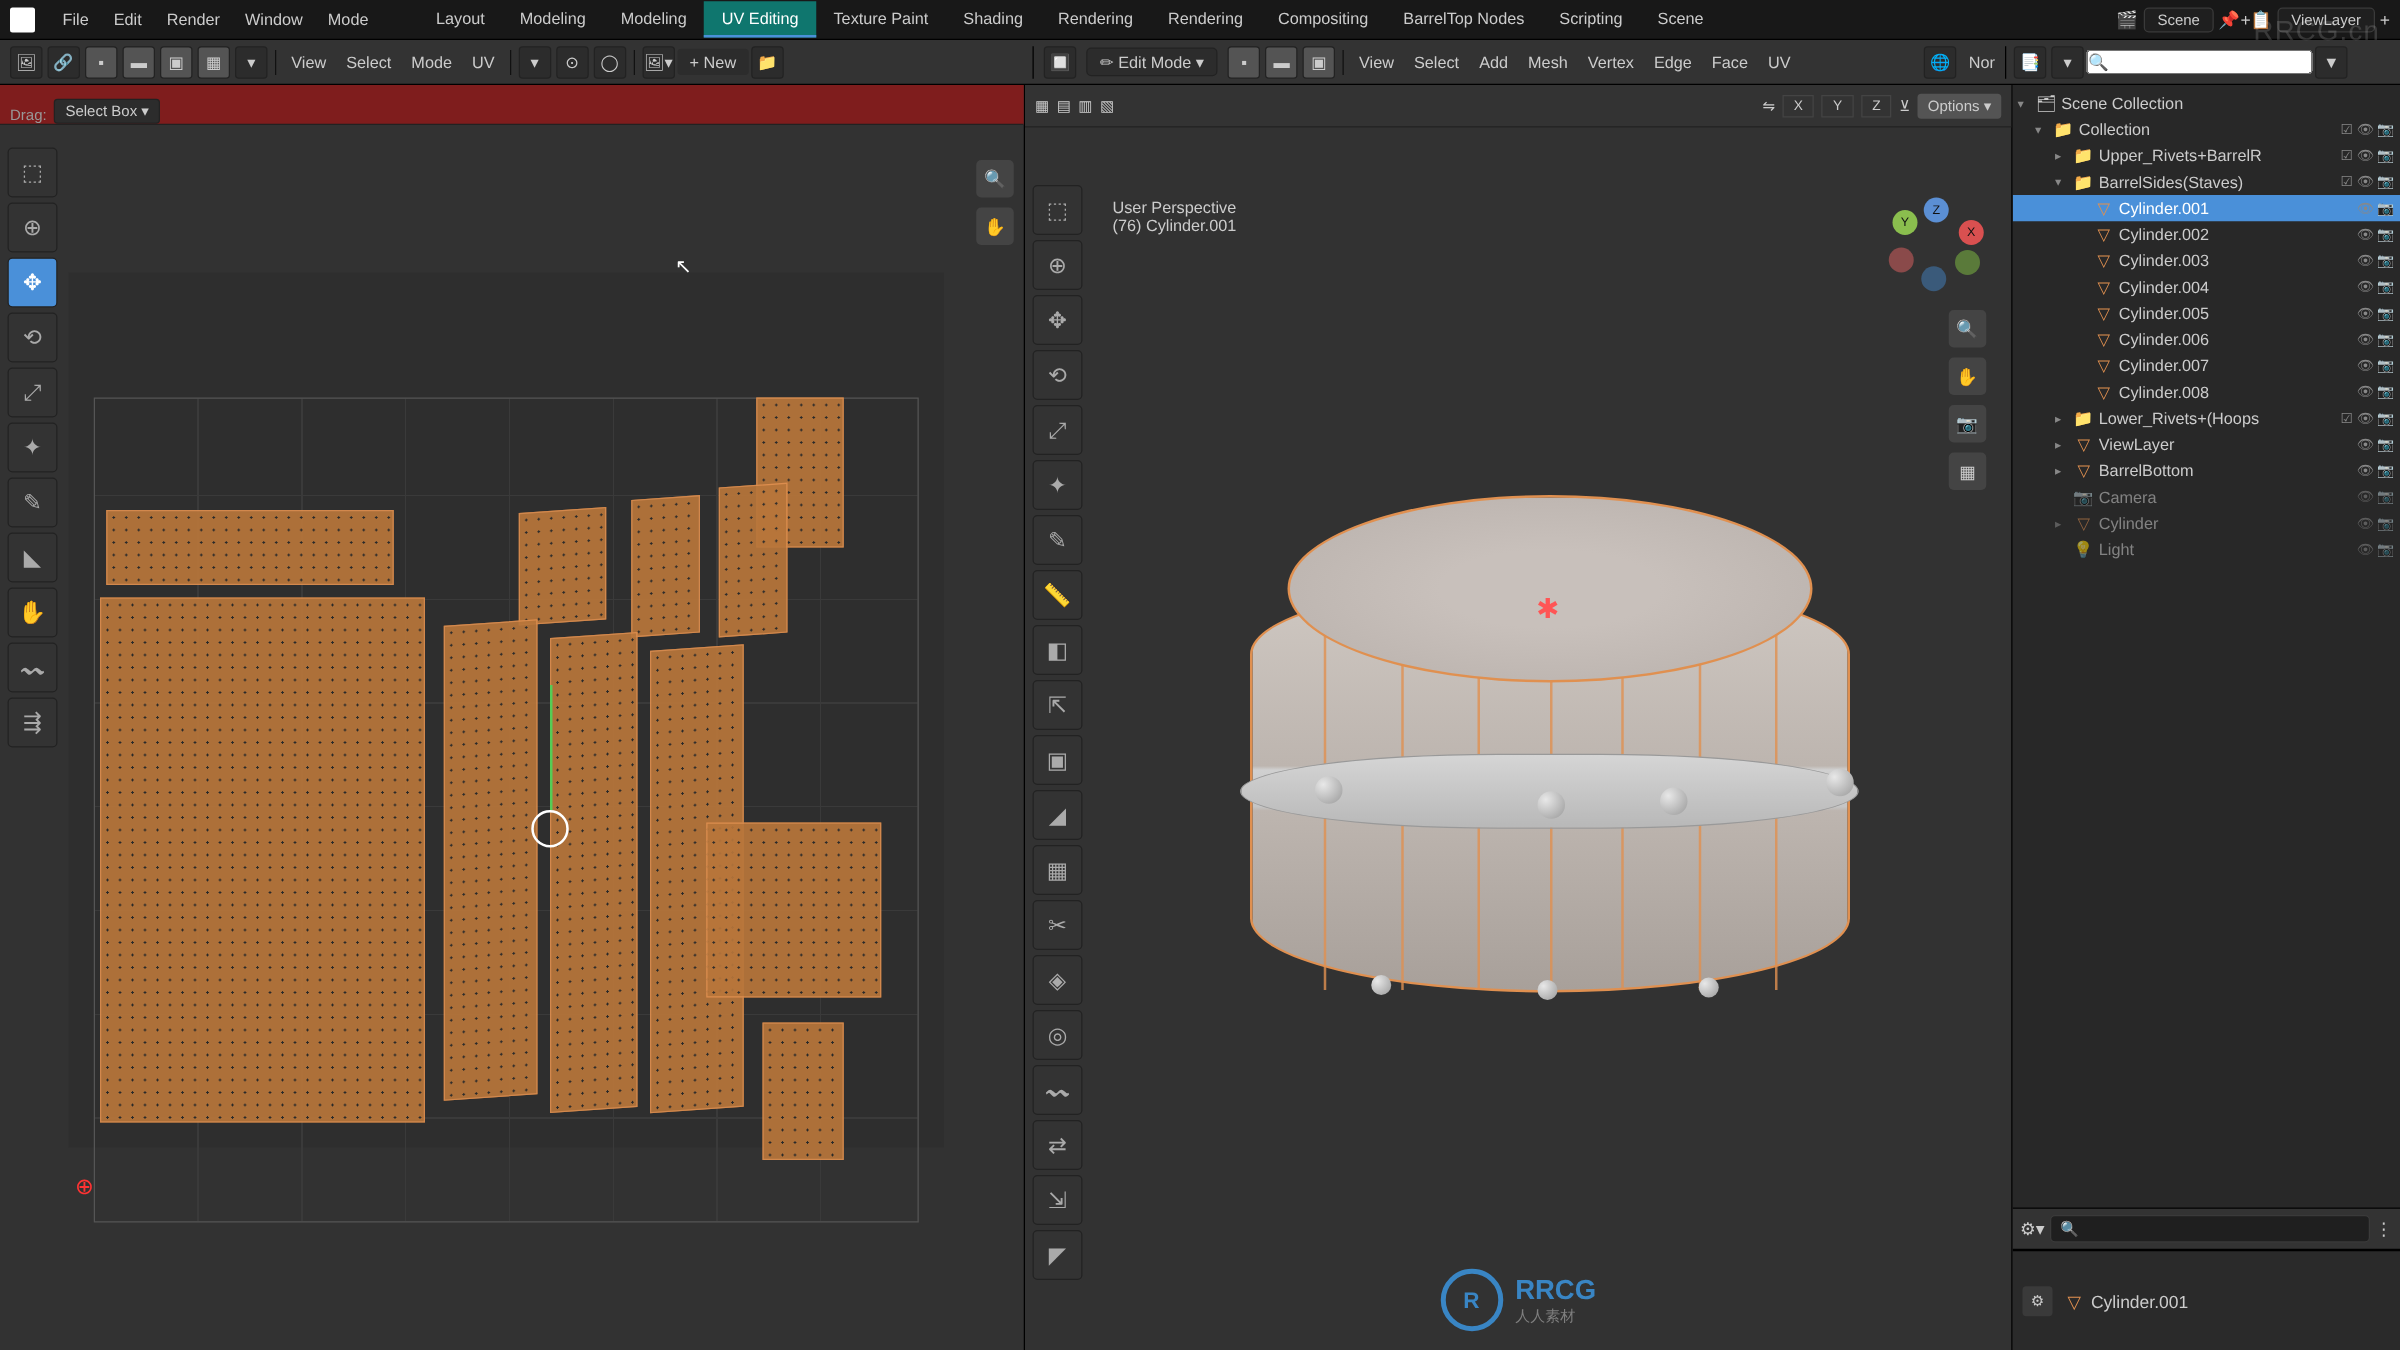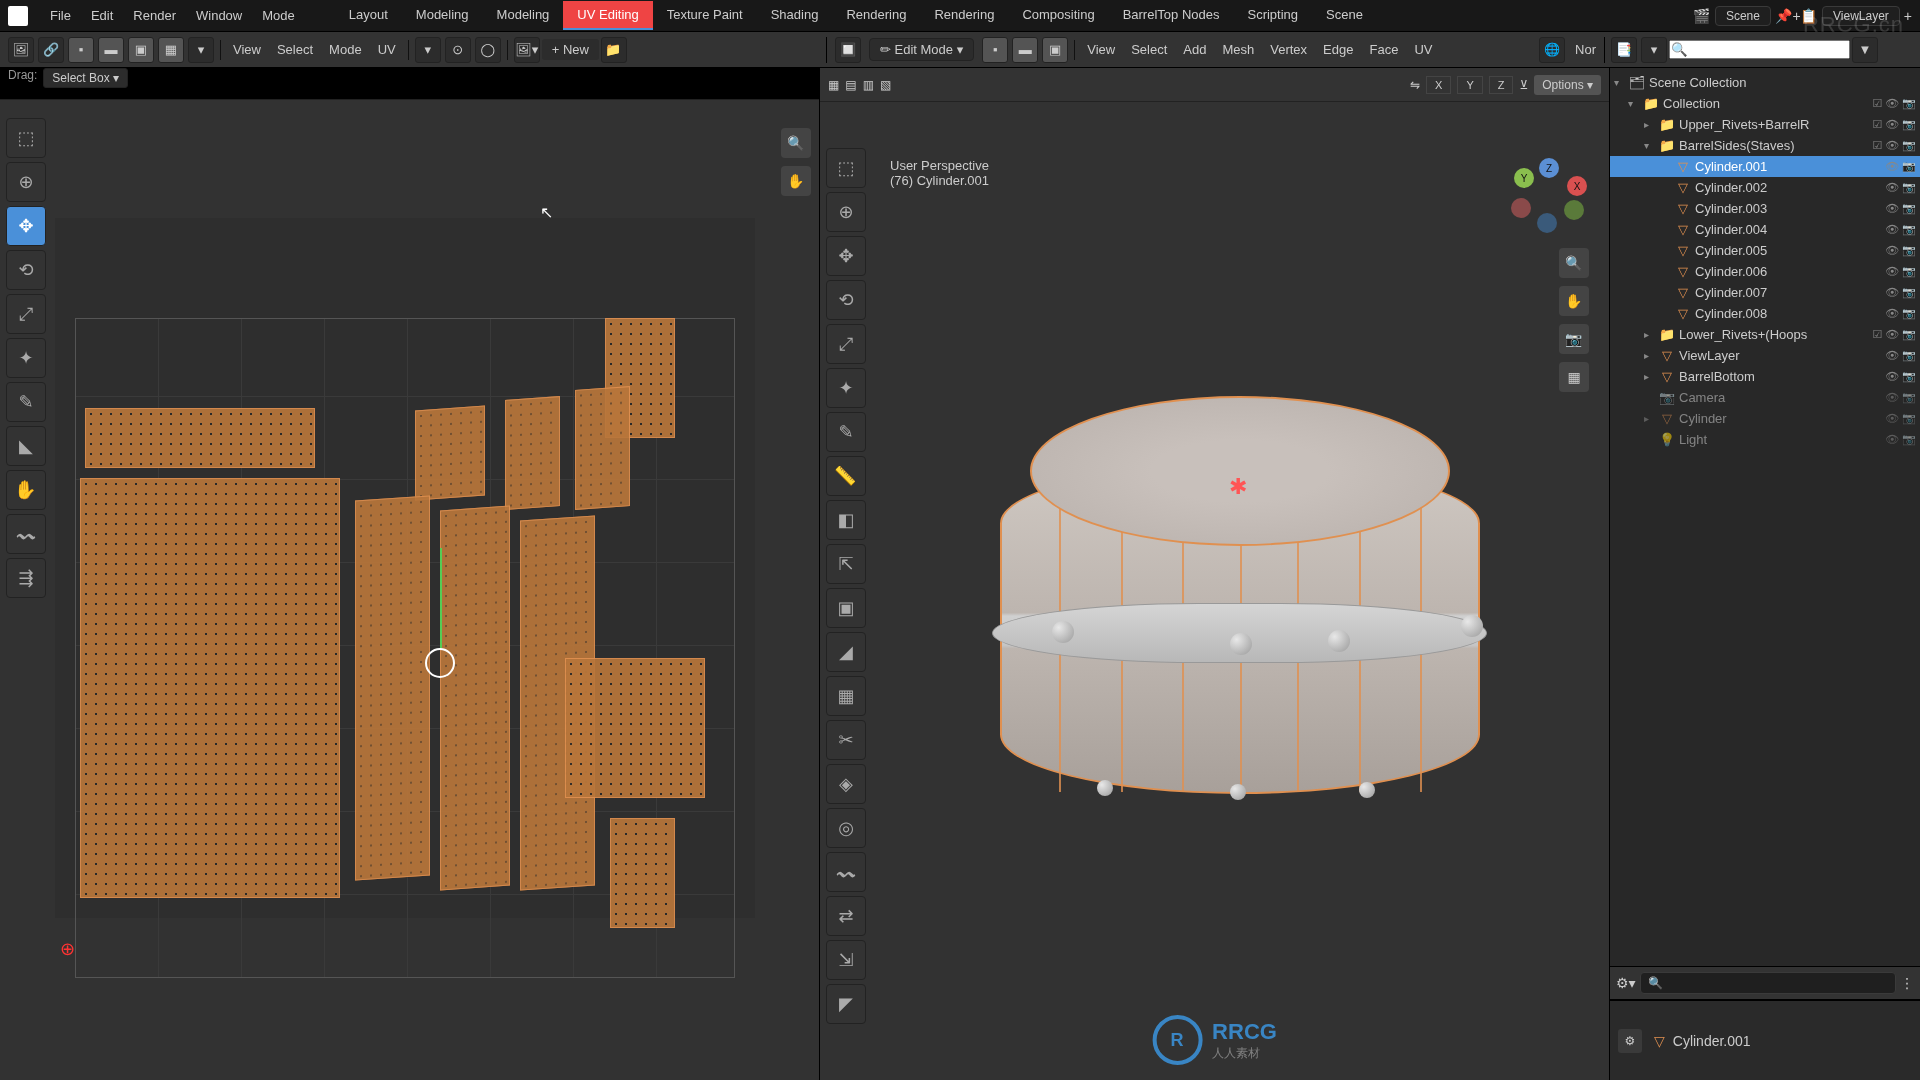--- a/index.html
+++ b/index.html
@@ -2,37 +2,37 @@
 <html><head>
 <meta charset="utf-8">
 <style>
 *{margin:0;padding:0;box-sizing:border-box;font-family:-apple-system,BlinkMacSystemFont,"Segoe UI",sans-serif;user-select:none}
 body{background:#232323;color:#ccc;width:1920px;height:1080px;overflow:hidden;font-size:14px}
 .topbar{background:#181818;height:32px;display:flex;align-items:center;padding:0 8px;border-bottom:1px solid #000}
 .topbar .logo{width:20px;height:20px;background:#fff;border-radius:2px;margin-right:12px}
 .topbar .menu-item{padding:4px 10px;cursor:pointer;font-size:13px}
 .topbar .gap{width:30px}
 .topbar .workspace{padding:6px 14px;cursor:pointer;font-size:13px;border-bottom:2px solid transparent}
-.topbar .workspace.active{background:#ef4444;color:#fff;border-bottom:2px solid #4a90d9}
+.topbar .workspace.active{background:#0f766e;color:#fff;border-bottom:2px solid #4a90d9}
 .topbar .right{margin-left:auto;display:flex;align-items:center}
 .topbar .field{background:#1f1f1f;border:1px solid #3a3a3a;padding:2px 10px;border-radius:4px;margin:0 4px;font-size:12px}
 .headerbar{background:#333;height:36px;display:flex;align-items:center;padding:0 6px;border-bottom:1px solid #000}
 .headerbar .icon-btn{width:26px;height:26px;background:#2c2c2c;border:1px solid #222;border-radius:3px;margin:0 2px;display:flex;align-items:center;justify-content:center;cursor:pointer;font-size:13px}
 .headerbar .icon-btn.light{background:#545454}
 .headerbar .txt{padding:0 8px;cursor:pointer;font-size:13px}
 .headerbar .sep{width:1px;height:20px;background:#111;margin:0 4px}
 .headerbar .mode-sel{background:#2c2c2c;border:1px solid #222;border-radius:4px;padding:3px 10px;margin:0 6px;display:flex;align-items:center;font-size:13px}
 .main{display:flex;height:calc(100% - 68px)}
 .uv-panel{width:820px;background:#323232;position:relative;border-right:1px solid #000}
 .vp-panel{flex:1;background:#323232;position:relative;border-right:1px solid #000}
 .outliner{width:310px;background:#282828;display:flex;flex-direction:column}
 .toolbar-left{position:absolute;left:6px;top:50px;display:flex;flex-direction:column;gap:4px;z-index:5}
 .tool-btn{width:40px;height:40px;background:#333;border:1px solid #222;border-radius:4px;display:flex;align-items:center;justify-content:center;cursor:pointer;color:#aaa;font-size:18px}
 .tool-btn.active{background:#4a90d9;color:#fff}
-.sub-header{background:#000000;height:32px;display:flex;align-items:flex-start;padding:0 8px;font-size:12px;border-bottom:1px solid #222}
+.sub-header{background:#7f1d1d;height:32px;display:flex;align-items:flex-end;padding:0 8px;font-size:12px;border-bottom:1px solid #222}
 .sub-header .label{margin-right:6px;color:#999}
 .sub-header .drop{background:#2c2c2c;border:1px solid #222;border-radius:3px;padding:2px 8px;cursor:pointer}
 .uv-canvas{position:absolute;left:55px;top:150px;width:700px;height:700px;background:#2e2e2e}
 .uv-grid{position:absolute;left:20px;top:100px;width:660px;height:660px;border:1px solid #555;background:repeating-linear-gradient(0deg,transparent,transparent 82px,#3a3a3a 82px,#3a3a3a 83px),repeating-linear-gradient(90deg,transparent,transparent 82px,#3a3a3a 82px,#3a3a3a 83px)}
 .island{position:absolute;background:#b8763b;opacity:.92;border:1px solid #e09050}
 .island::before{content:"";position:absolute;inset:0;background-image:radial-gradient(circle,#2a2a2a 1px,transparent 1px);background-size:10px 10px}
 .curved{transform:skewY(-4deg)}
 .uv-cursor{position:absolute;left:370px;top:430px;width:30px;height:30px;border:2px solid #fff;border-radius:50%}
 .uv-arrow{position:absolute;left:385px;top:330px;width:2px;height:100px;background:#5c5}
 .vp-header-row2{background:#333;height:34px;display:flex;align-items:center;padding:0 8px;border-bottom:1px solid #222;font-size:12px;gap:6px}

